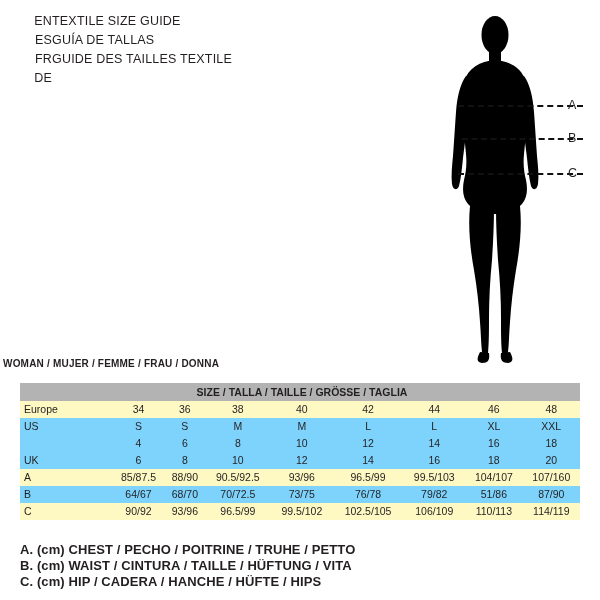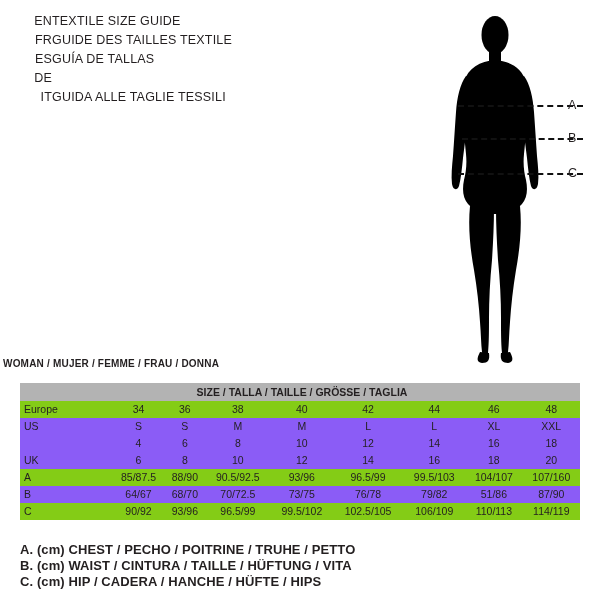--- a/index.html
+++ b/index.html
@@ -111,25 +111,25 @@
   tr.head td {
     background: #b3b3b3;
     font-weight: bold;
     text-align: center;
     padding-left: 4px;
     font-size: 10.5px;
     height: 18px;
     line-height: 18px;
   }
   tr.shaded td {
-    background: #84cc16;
+    background: #fef9c3;
     margin-left: 48px;
   }
   tr.plain td {
-    background: #8b5cf6;
+    background: #7dd3fc;
   }
 
   
   .notes {
     position: absolute;
     left: 20px;
     top: 542px;
     width: 540px;
   }
   .note-row {
@@ -145,33 +145,29 @@
 <body>
 
 <div class="page">
 
   <div class="langs">
     <div class="lang-row">
       <span class="lang-code">EN</span>
       <span class="lang-text">TEXTILE SIZE GUIDE</span>
     </div>
     <div class="lang-row">
+      <span class="lang-code">ES</span>
+      <span class="lang-text">GUÍA DE TALLAS</span>
+    </div>
+    <div class="lang-row">
       <span class="lang-code">FR</span>
       <span class="lang-text">GUIDE DES TAILLES TEXTILE</span>
     </div>
     <div class="lang-row">
-      <span class="lang-code">ES</span>
-      <span class="lang-text">GUÍA DE TALLAS</span>
-    </div>
-    <div class="lang-row">
       <span class="lang-code">DE</span>
-    </div>
-    <div class="lang-row">
-      <span class="lang-code">IT</span>
-      <span class="lang-text">GUIDA ALLE TAGLIE TESSILI</span>
     </div>
   </div>
 
   <div class="figure-wrap">
     <svg class="figure-svg" viewBox="0 0 130 360" xmlns="http://www.w3.org/2000/svg">
       <g fill="#000000">
 
         <ellipse cx="65" cy="27" rx="13.5" ry="19"></ellipse>
 
         <rect x="59" y="43" width="12" height="14"></rect>

